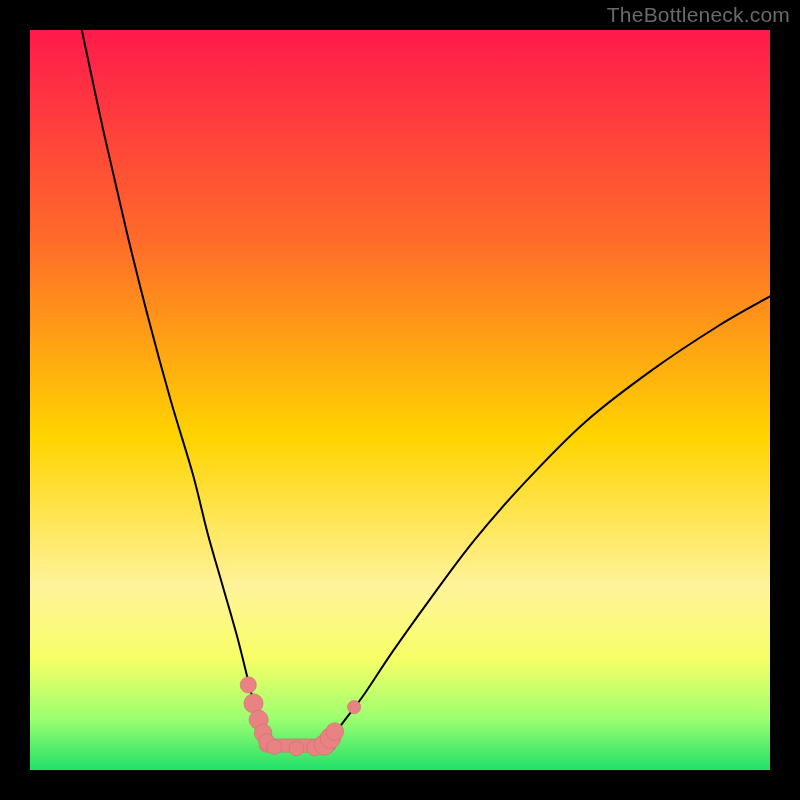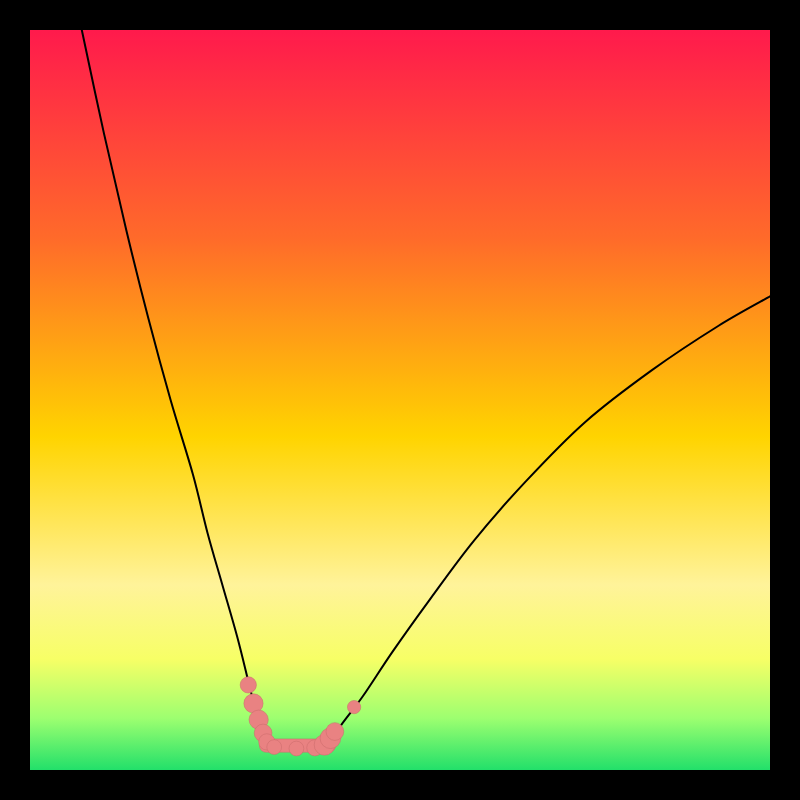--- a/index.html
+++ b/index.html
@@ -39,20 +39,21 @@
   }
   .plot svg {
     display: block;
   }
 </style>
 </head>
 <body>
 
 <div class="frame">
 
+  <div class="watermark">TheBottleneck.com</div>
 
   <div class="plot">
     <svg id="chart-svg" width="740" height="740" viewBox="0 0 740 740">
       <defs>
         <linearGradient id="bg-grad" x1="0" y1="0" x2="0" y2="1">
           <stop id="g0" offset="0%" stop-color="#ff1a4c"></stop>
           <stop id="g1" offset="28%" stop-color="#ff6a2a"></stop>
           <stop id="g2" offset="55%" stop-color="#ffd400"></stop>
           <stop id="g3" offset="75%" stop-color="#fff39a"></stop>
           <stop id="g4" offset="85%" stop-color="#f7ff66"></stop>

